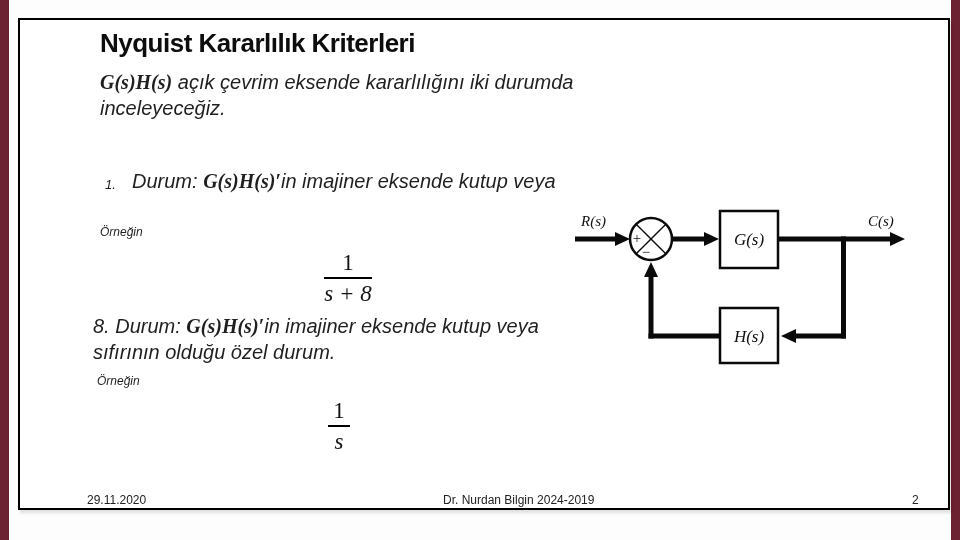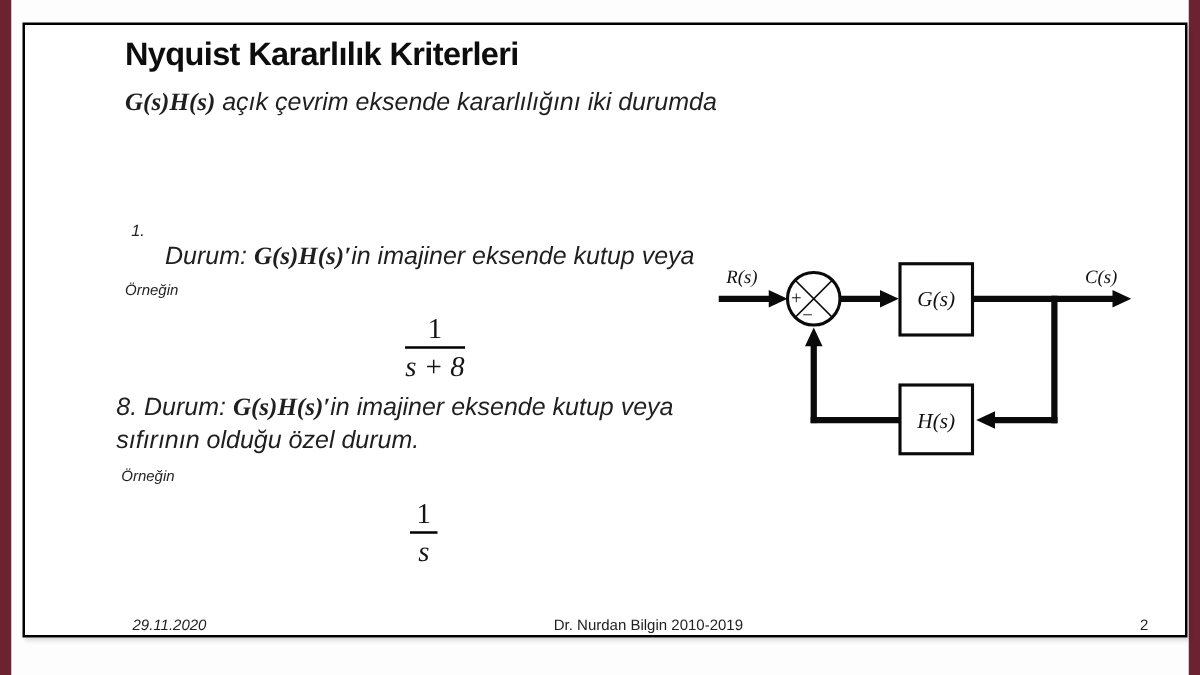--- a/index.html
+++ b/index.html
@@ -22,38 +22,38 @@
     font-size:26px;font-weight:bold;letter-spacing:-0.5px;color:#0d0d0d;
     white-space:nowrap;
   }
   .body-text{font-style:italic;font-size:20px;color:#1f1f1f;}
   .math{
     font-family:"Liberation Serif","DejaVu Serif",serif;
     font-style:italic;font-weight:700;
   }
   .intro{position:absolute;left:100px;top:69px;width:520px;line-height:26px;}
   .list-marker{position:absolute;left:105px;top:177px;font-size:13px;font-style:italic;}
-  .item1{position:absolute;left:132px;top:168px;width:470px;line-height:26px;margin-top:24px;}
+  .item1{position:absolute;left:132px;top:168px;width:470px;line-height:26px;}
   .item2{position:absolute;left:93px;top:313px;width:490px;line-height:26px;}
   .example{position:absolute;font-size:12px;font-style:italic;}
   .example.one{left:100px;top:225px;}
   .example.two{left:97px;top:374px;}
   .frac{
     position:absolute;text-align:center;
     font-family:"Liberation Serif","DejaVu Serif",serif;color:#141414;
   }
   .frac.one{left:312px;top:250px;width:72px;}
   .frac.two{left:318px;top:398px;width:42px;}
   .frac .num{font-size:23px;line-height:26px;}
   .frac .bar{border-top:2px solid #000;margin:1px auto 2px auto;}
   .frac.one .bar{width:48px;}
   .frac.two .bar{width:22px;}
   .frac .den{font-size:23px;line-height:25px;font-style:italic;}
   .footer{position:absolute;font-size:12px;color:#222;}
-  .footer.date{left:106px;top:493px;font-style:italic;}
+  .footer.date{left:87px;top:493px;}
   .footer.credit{left:443px;top:493px;}
   .footer.page{left:912px;top:493px;}
   svg.diagram{position:absolute;left:565px;top:190px;}
   svg .sig{stroke:#0a0a0a;stroke-width:5;fill:none;}
   svg .thin{stroke:#0a0a0a;stroke-width:1.4;fill:none;}
   svg .box{fill:#ffffff;stroke:#0a0a0a;stroke-width:2.5;}
   svg .head{fill:#0a0a0a;stroke:none;}
   svg text{
     font-family:"Liberation Serif","DejaVu Serif",serif;
     font-style:italic;fill:#111;
@@ -66,20 +66,21 @@
 <body>
 
 <div class="edge-bar left"></div>
 <div class="edge-bar right"></div>
 <div class="slide-frame"></div>
 
 <div class="title">Nyquist Kararlılık Kriterleri</div>
 
 <div class="intro body-text">
   <span class="math">G(s)H(s)</span><span> açık çevrim eksende kararlılığını iki durumda</span>
+  <div>inceleyeceğiz.</div>
 </div>
 
 <div class="list-marker">1.</div>
 <div class="item1 body-text">
   <span>Durum: </span><span class="math">G(s)H(s)′</span><span>in imajiner eksende kutup veya</span>
 </div>
 
 <div class="example one">Örneğin</div>
 
 <div class="frac one">
@@ -129,14 +130,14 @@
 
   <rect class="box" x="155" y="118" width="58" height="55"></rect>
   <text class="blk" x="184" y="152">H(s)</text>
 
   <line class="sig" x1="155" y1="146" x2="83.5" y2="146"></line>
   <line class="sig" x1="86" y1="148.5" x2="86" y2="85"></line>
   <polygon class="head" points="79,87 86,72 93,87"></polygon>
 </svg>
 
 <div class="footer date">29.11.2020</div>
-<div class="footer credit">Dr. Nurdan Bilgin 2010-2019</div>
+<div class="footer credit">Dr. Nurdan Bilgin 2024-2019</div>
 <div class="footer page">2</div>
 
 </body></html>

